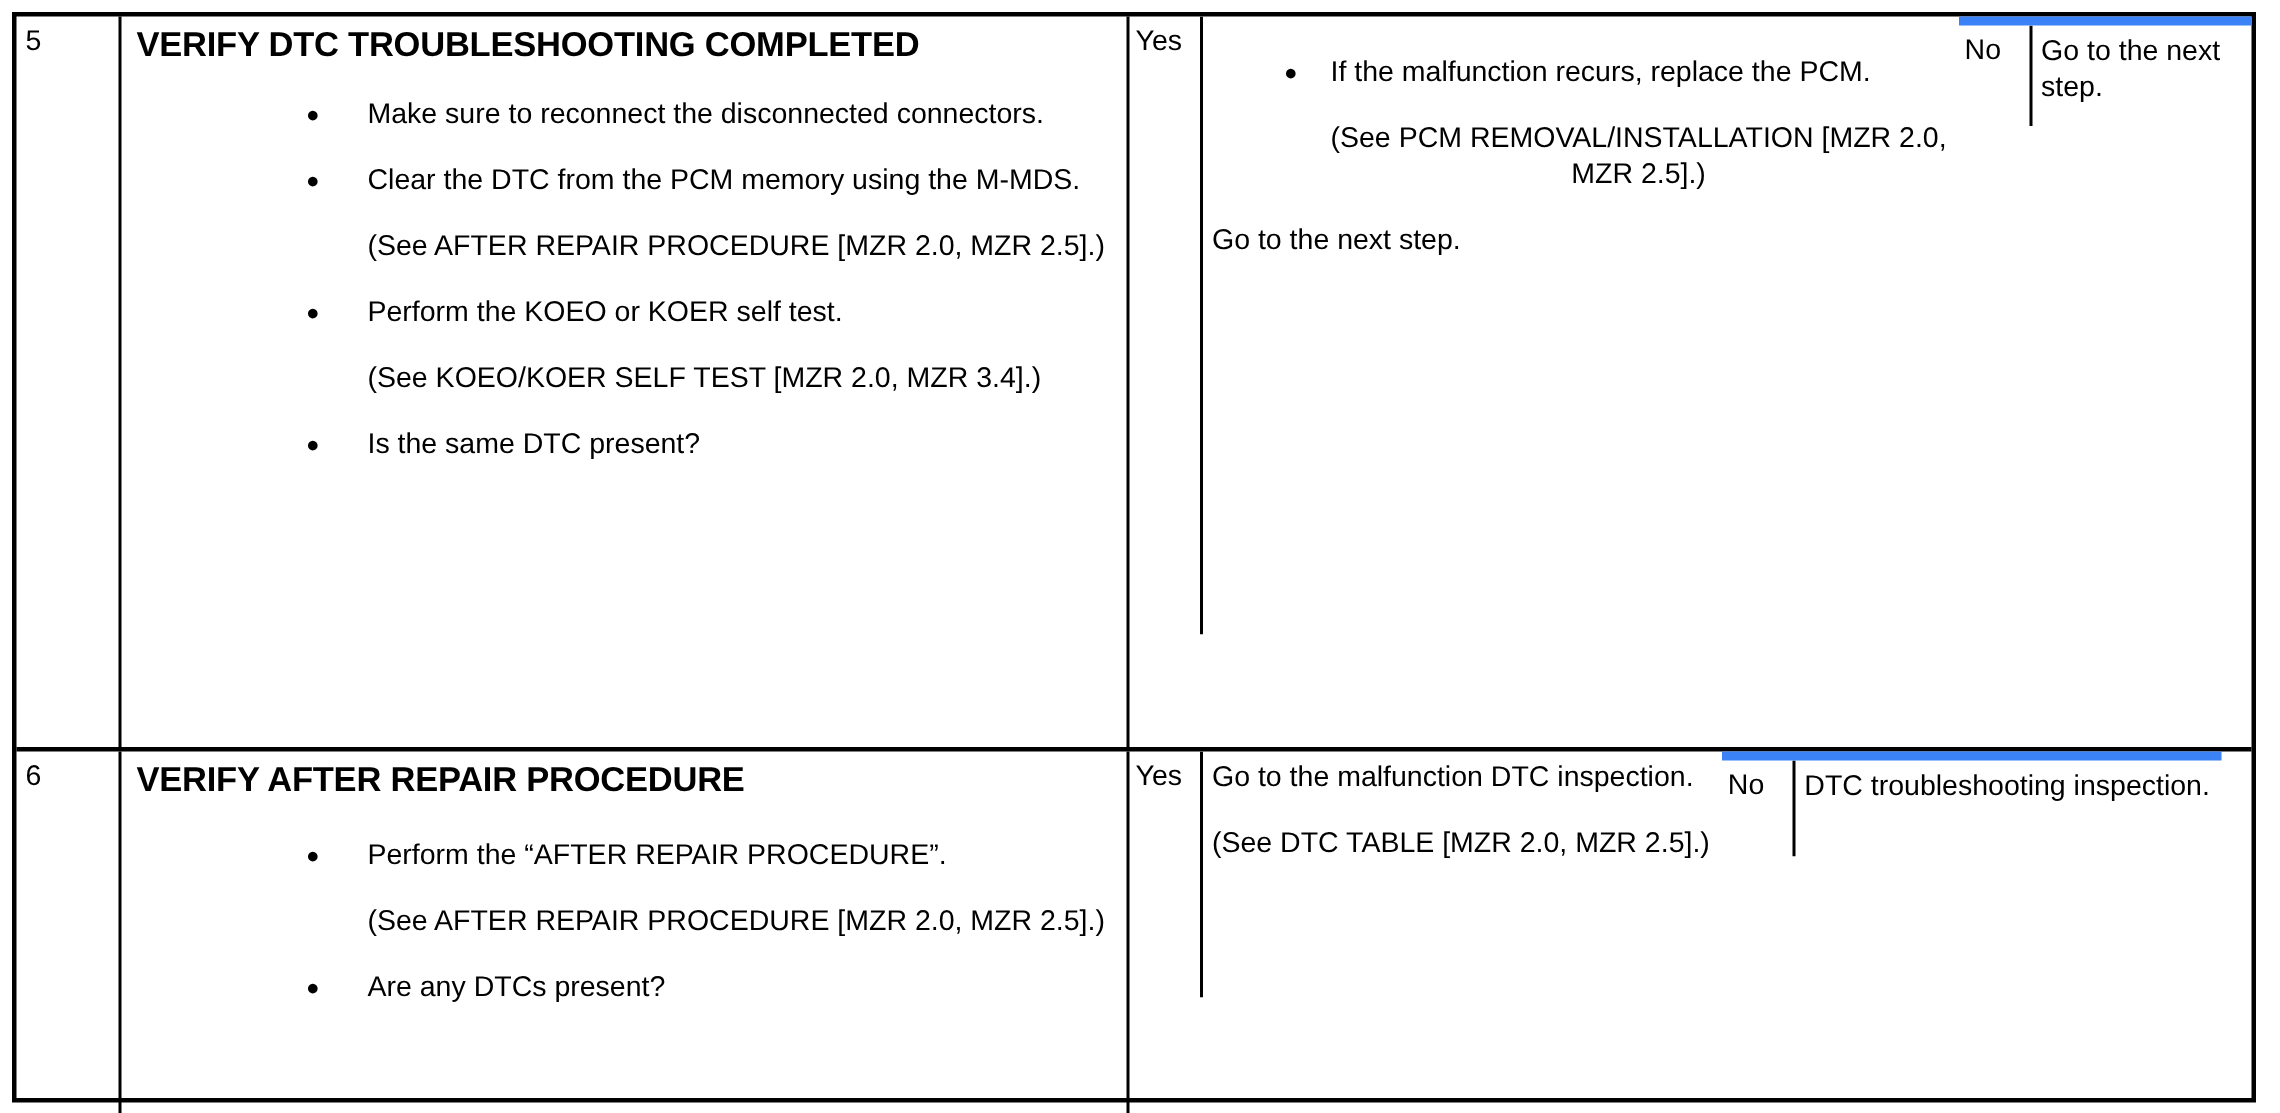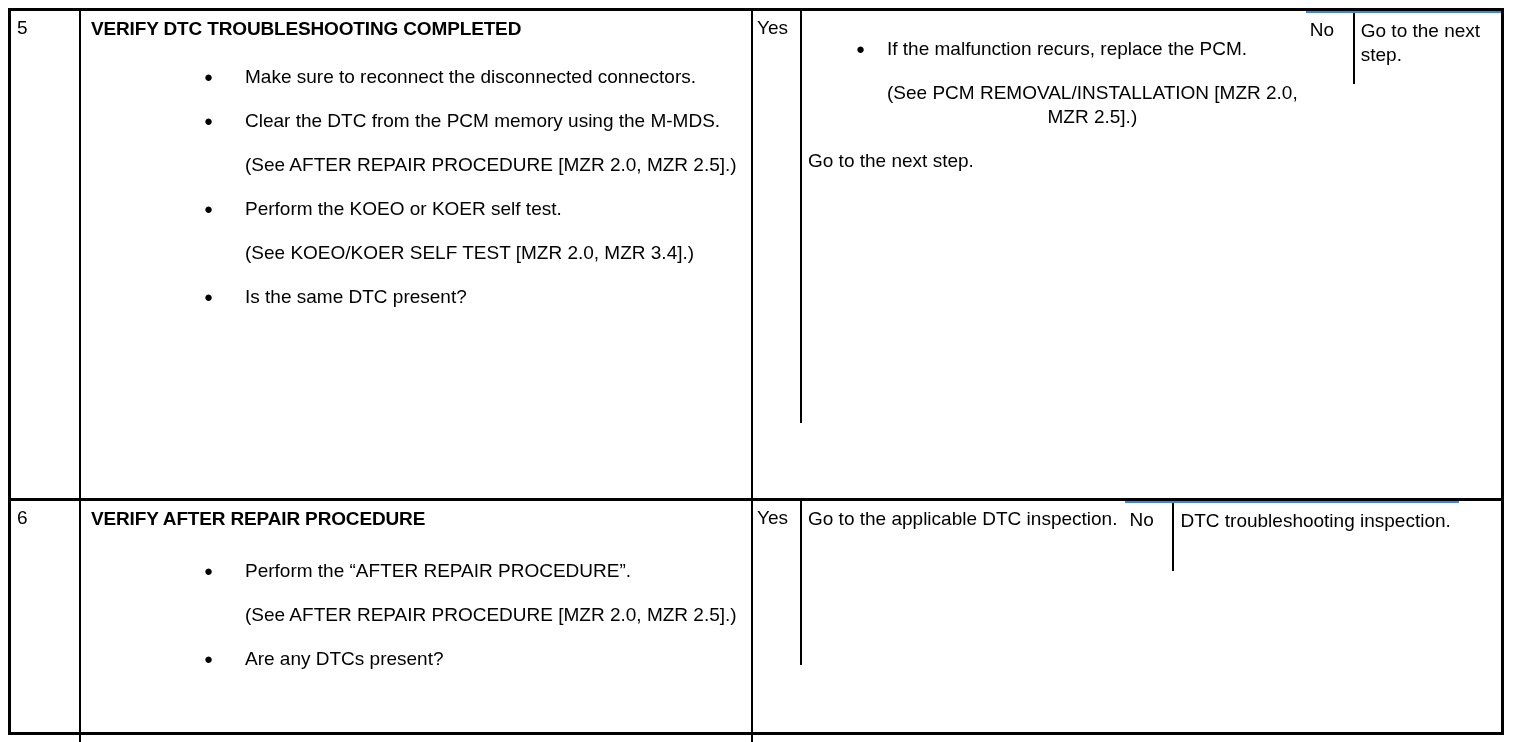--- a/index.html
+++ b/index.html
@@ -72,21 +72,21 @@
     flex: 0 0 748px;
     box-sizing: border-box;
     display: flex;
   }
   .result-row {
     display: flex;
     align-items: stretch;
     box-sizing: border-box;
     overflow: hidden;
   }
-  .result-row + .result-row { border-top: 2px solid #3b82f6; }
+  .result-row + .result-row { border-top: 6px solid #3b82f6; }
 
   .r5-yes { height: 412px; }
   .r5-no  { height: 73px; }
   .r6-yes { height: 164px; }
   .r6-no  { height: 70px; }
 
   .yn-cell {
     width: 49px;
     flex: 0 0 49px;
     box-sizing: border-box;
@@ -98,21 +98,21 @@
   }
   .detail-cell {
     flex: 1 1 auto;
     box-sizing: border-box;
     padding: 6px 8px 0 6px;
     overflow: hidden;
   }
 
   
   .heading {
-    font-size: 19px;
+    font-size: 23px;
     line-height: 24px;
     font-weight: bold;
     letter-spacing: -0.15px;
     margin: 0 0 4px 0;
     white-space: nowrap;
   }
   .para {
     font-size: 19px;
     line-height: 24px;
     margin: 0;
@@ -260,22 +260,23 @@
           <span class="bullet-dot">●</span>
           <span class="bullet-text">Are any DTCs present?</span>
         </div>
       </div>
 
       <div class="result-stack">
 
         <div class="result-row r6-yes">
           <div class="yn-cell">Yes</div>
           <div class="detail-cell">
-            <div class="para">Go to the applicable DTC inspection.</div>
-            <div class="gap-md"></div>
+            <div class="para">Go to the malfunction DTC inspection.</div>
+            <div class="gap-md"></div>
+            <div class="para">(See DTC TABLE [MZR 2.0, MZR 2.5].)</div>
           </div>
         </div>
 
         <div class="result-row r6-no">
           <div class="yn-cell">No</div>
           <div class="detail-cell">
             <div class="para">DTC troubleshooting inspection.</div>
           </div>
         </div>
 

